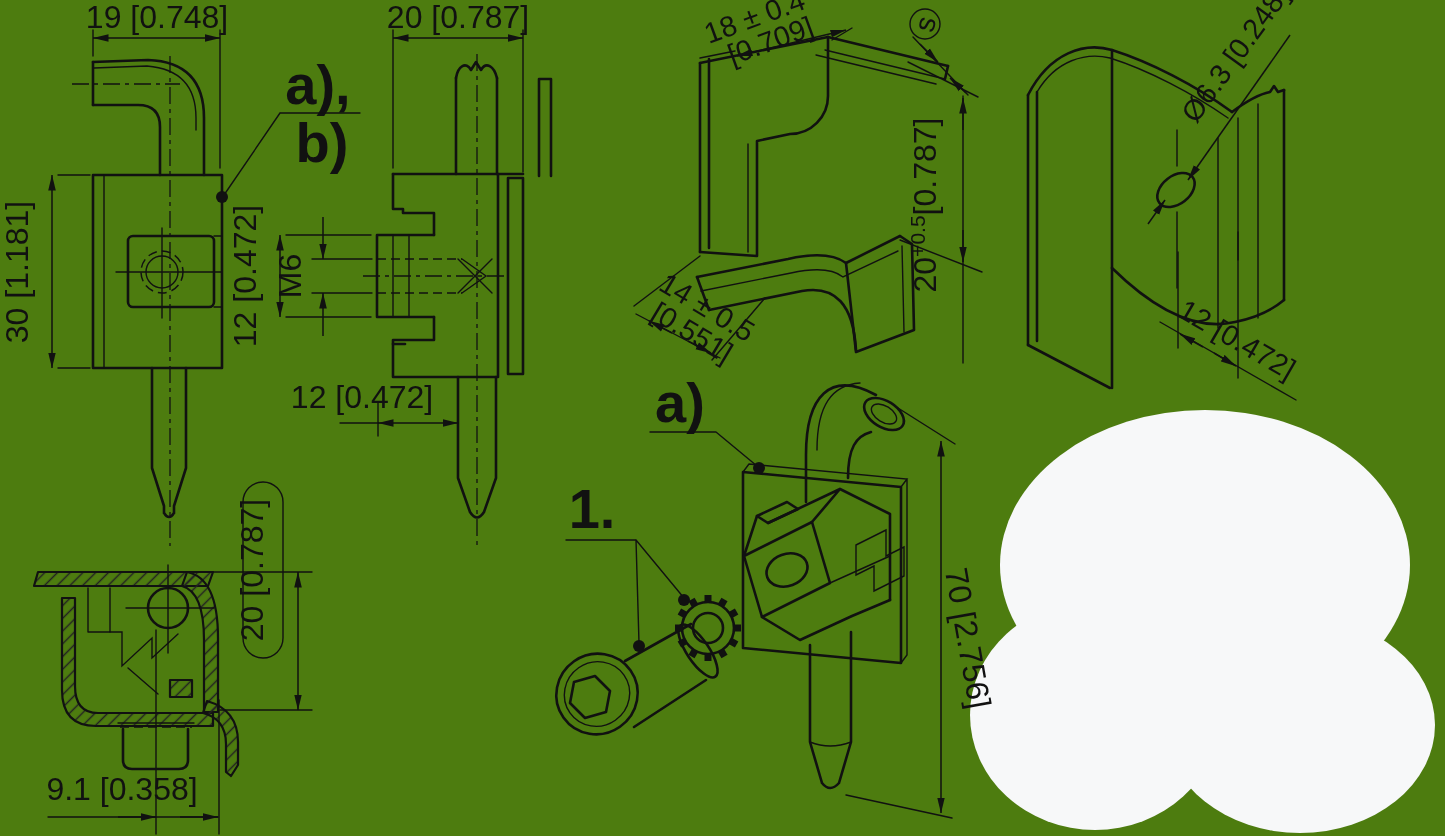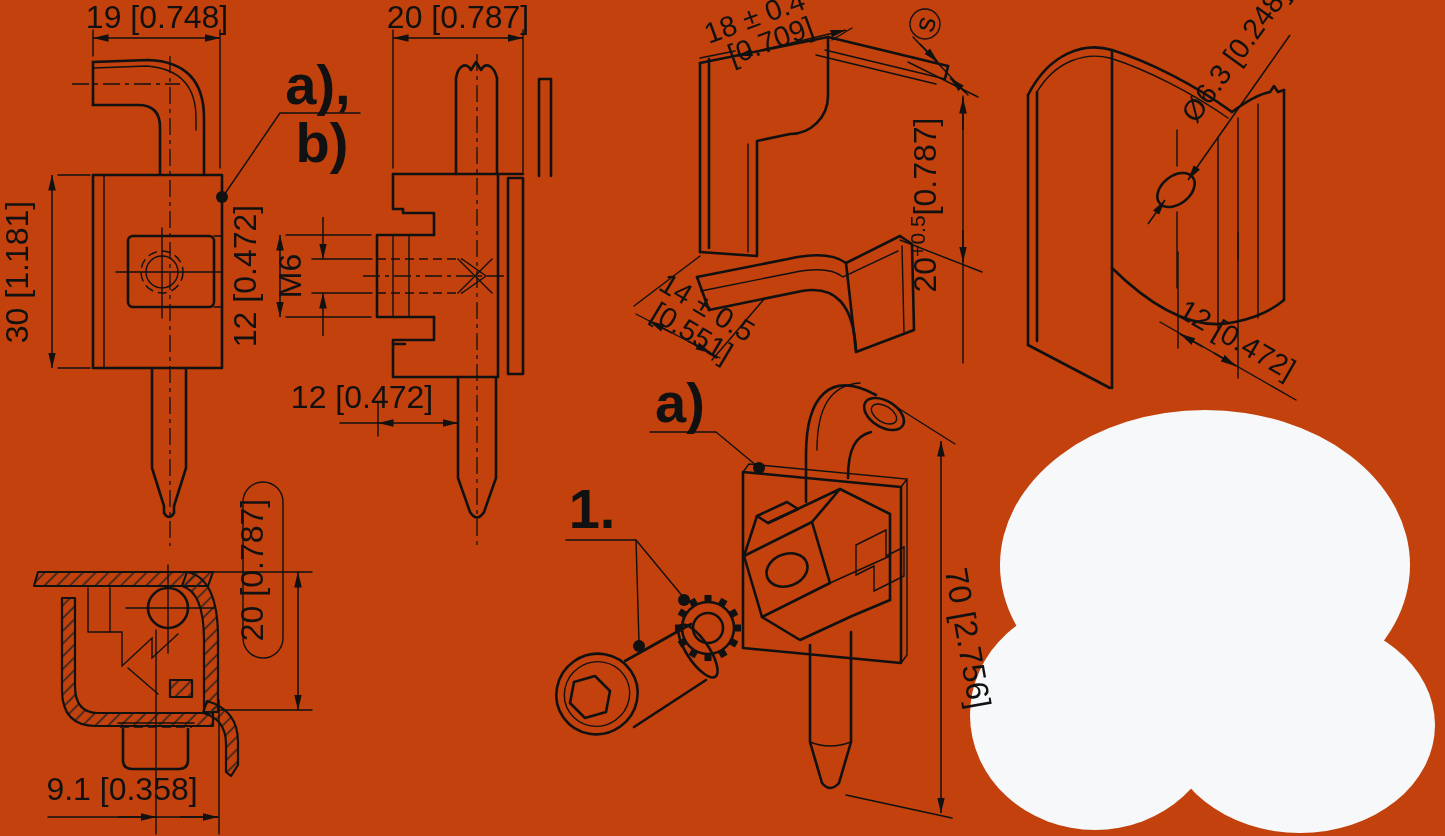--- a/index.html
+++ b/index.html
@@ -1,16 +1,16 @@
 <!DOCTYPE html>
 <html><head>
 <meta charset="utf-8">
 <style>
   html,body{margin:0;padding:0;background:#ffffff;}
-  #stage{position:relative;width:1445px;height:836px;background:#c2410c;overflow:hidden;
+  #stage{position:relative;width:1445px;height:836px;background:#4d7c0f;overflow:hidden;
          font-family:"Liberation Sans", sans-serif;}
   svg{display:block;}
   .part{fill:none;stroke:#111111;stroke-width:2.6;stroke-linecap:round;stroke-linejoin:round;}
   .thin{fill:none;stroke:#111111;stroke-width:1.4;stroke-linecap:round;}
   .dim{fill:none;stroke:#111111;stroke-width:1.5;}
   .center{fill:none;stroke:#111111;stroke-width:1.3;stroke-dasharray:17 5 4 5;}
   .hidden{fill:none;stroke:#111111;stroke-width:1.5;stroke-dasharray:9 5;}
   .hatched{fill:url(#hatch);stroke:#111111;stroke-width:2.2;stroke-linejoin:round;}
   .dimtext{fill:#111111;font-size:32px;}
   .dimtext-sm{fill:#111111;font-size:29px;}

